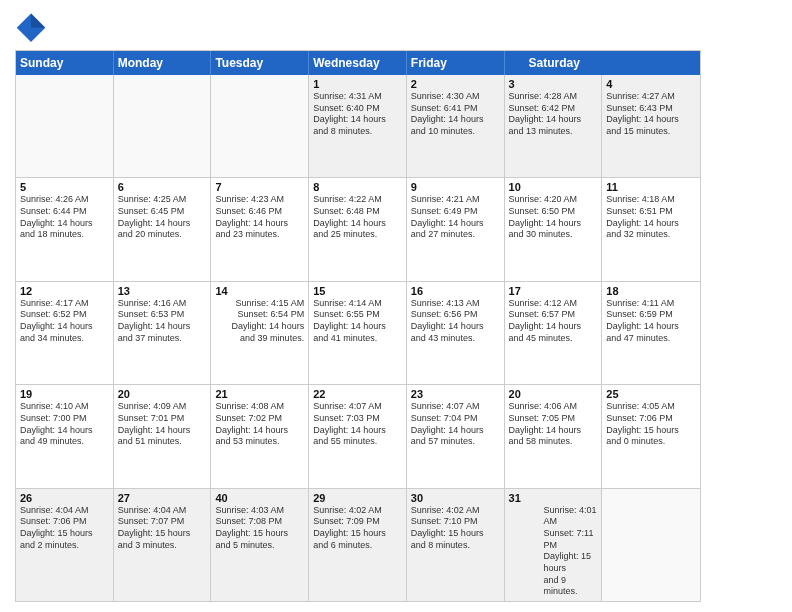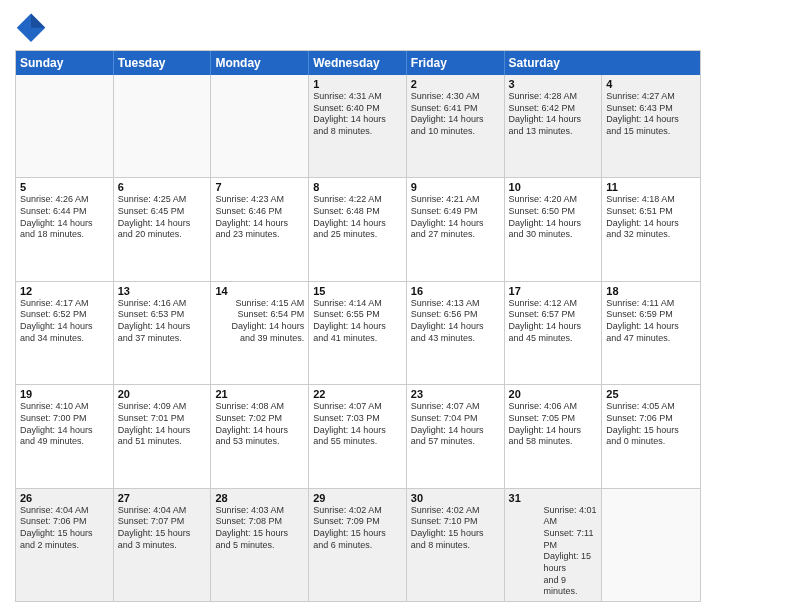--- a/index.html
+++ b/index.html
@@ -66,21 +66,21 @@
       background: #2166c4;
     }
     .day-header {
       color: #fff;
       font-weight: bold;
       font-size: 12px;
       padding: 5px 4px;
       text-align: left;
       border-right: 1px solid #4a88d8;
     }
-    .day-header:last-child { border-right: none; }
+    .day-header:last-child { border-right: none; margin-left: 20px; }
     .calendar-body {
       flex: 1;
       display: flex;
       flex-direction: column;
     }
     .week-row {
       display: grid;
       grid-template-columns: repeat(7, 1fr);
       flex: 1;
       border-top: 1px solid #ccc;
@@ -128,22 +128,22 @@
     </div>
     <div class="title-block">
       <div class="month-title"></div>
       <div class="location"></div>
     </div>
   </div>
 
   <div class="calendar">
     <div class="day-headers">
     <div class="day-header">Sunday</div>
+        <div class="day-header">Monday</div>
         <div class="day-header">Tuesday</div>
-        <div class="day-header">Monday</div>
         <div class="day-header">Wednesday</div>
         <div class="day-header">Friday</div>
         <div class="day-header">Saturday</div>
       </div>
     <div class="calendar-body">
     <div class="week-row">
           <div class="day-cell empty"></div>
           <div class="day-cell empty"></div>
           <div class="day-cell empty"></div>
           <div class="day-cell shaded">
@@ -337,21 +337,21 @@
 and 2 minutes.</div>
           </div>
           <div class="day-cell shaded">
             <span class="day-num">27</span>
             <div class="day-info" style="white-space: pre-line;">Sunrise: 4:04 AM
 Sunset: 7:07 PM
 Daylight: 15 hours
 and 3 minutes.</div>
           </div>
           <div class="day-cell shaded">
-            <span class="day-num">28</span>
+            <span class="day-num">40</span>
             <div class="day-info" style="white-space: pre-line;">Sunrise: 4:03 AM
 Sunset: 7:08 PM
 Daylight: 15 hours
 and 5 minutes.</div>
           </div>
           <div class="day-cell shaded">
             <span class="day-num">29</span>
             <div class="day-info" style="white-space: pre-line;">Sunrise: 4:02 AM
 Sunset: 7:09 PM
 Daylight: 15 hours

